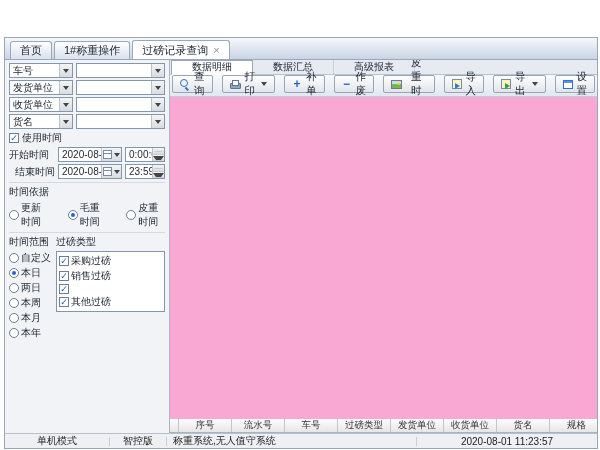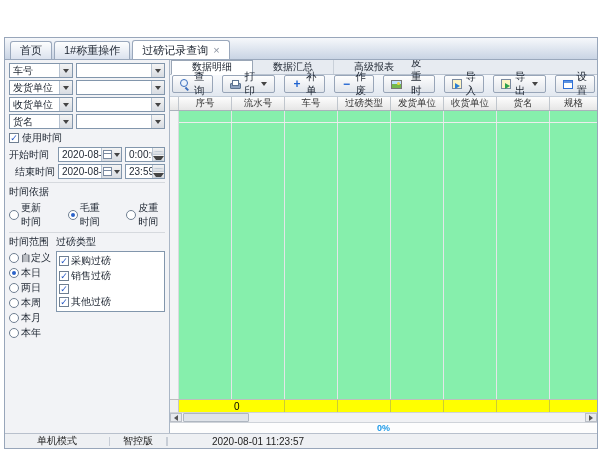--- a/index.html
+++ b/index.html
@@ -65,21 +65,21 @@
   .ico-print::after { content:""; position:absolute; left:2px; right:2px; top:0; height:4px; background:#fff; border:1px solid #5d7390; }
   .ico-plus, .ico-minus { color:#1e62d0; font-weight:bold; font-size:12px; width:10px; line-height:1; }
   .ico-image { width:11px; height:9px; border:1px solid #777; background:linear-gradient(#bfe0ff 0 45%, #74b84c 45% 100%); position:relative; }
   .ico-image::after { content:""; position:absolute; right:1px; top:1px; width:3px; height:3px; border-radius:50%; background:#f3d642; }
   .ico-import, .ico-export { width:10px; height:10px; border:1px solid #7a8aa0; background:#fdf4c4; position:relative; }
   .ico-import::after { content:""; position:absolute; left:2px; top:3px; width:0; height:0; border-top:3px solid transparent; border-bottom:3px solid transparent; border-left:5px solid #2d7fd3; }
   .ico-export::after { content:""; position:absolute; left:3px; top:3px; width:0; height:0; border-top:3px solid transparent; border-bottom:3px solid transparent; border-left:5px solid #2fa04a; }
   .ico-settings { width:10px; height:9px; border:1px solid #2f6fd6; background:#fff; position:relative; }
   .ico-settings::after { content:""; position:absolute; left:0; right:0; top:0; height:2px; background:#5d93e0; }
 
-  .grid-wrap { flex:1; display:flex; flex-direction:column; background:#86efac; overflow:hidden; }
+  .grid-wrap { flex:1; display:flex; flex-direction:row; background:#f9a8d4; overflow:hidden;align-items:flex-end; }
   .grid-header { display:flex; height:14px; font-size:9.5px; color:#333; flex:none; border-bottom:1px solid #aab2bc; background:linear-gradient(#fdfdfd,#e6e6e6); }
   .gh-ind { width:9px; border-right:1px solid #c0c6cd; flex:none; }
   .gh-cell { width:53px; border-right:1px solid #c0c6cd; display:flex; align-items:center; justify-content:center; flex:none; overflow:hidden; white-space:nowrap; }
   .gh-cell.last { flex:1; border-right:none; }
   .grid-body { flex:1; display:flex; position:relative; overflow:hidden; }
   .gb-ind { width:9px; background:#f3f4f6; border-right:1px solid #d8dbdf; flex:none; }
   .gb-col { width:53px; border-right:1px solid #e4e6e9; flex:none; }
   .gb-col.last { flex:1; border-right:none; }
   .first-row-line { position:absolute; left:9px; right:0; top:11px; border-top:1px solid #ededed; }
   .summary-row { display:flex; height:13px; font-size:10px; flex:none; border-top:1px solid #bdbdbd; }
@@ -415,18 +415,19 @@
           </div>
         </div>
       </div>
     </div>
 
     <div class="statusbar">
       <div class="sb-mode">单机模式</div>
       <div class="sb-sep"></div>
       <div class="sb-edition">智控版</div>
       <div class="sb-sep"></div>
+      <div class="sb-system">称重系统,无人值守系统</div>
       <div class="sb-sep"></div>
       <div class="sb-time">2020-08-01 11:23:57</div>
     </div>
 
   </div>
 </div>
 
 </body></html>

